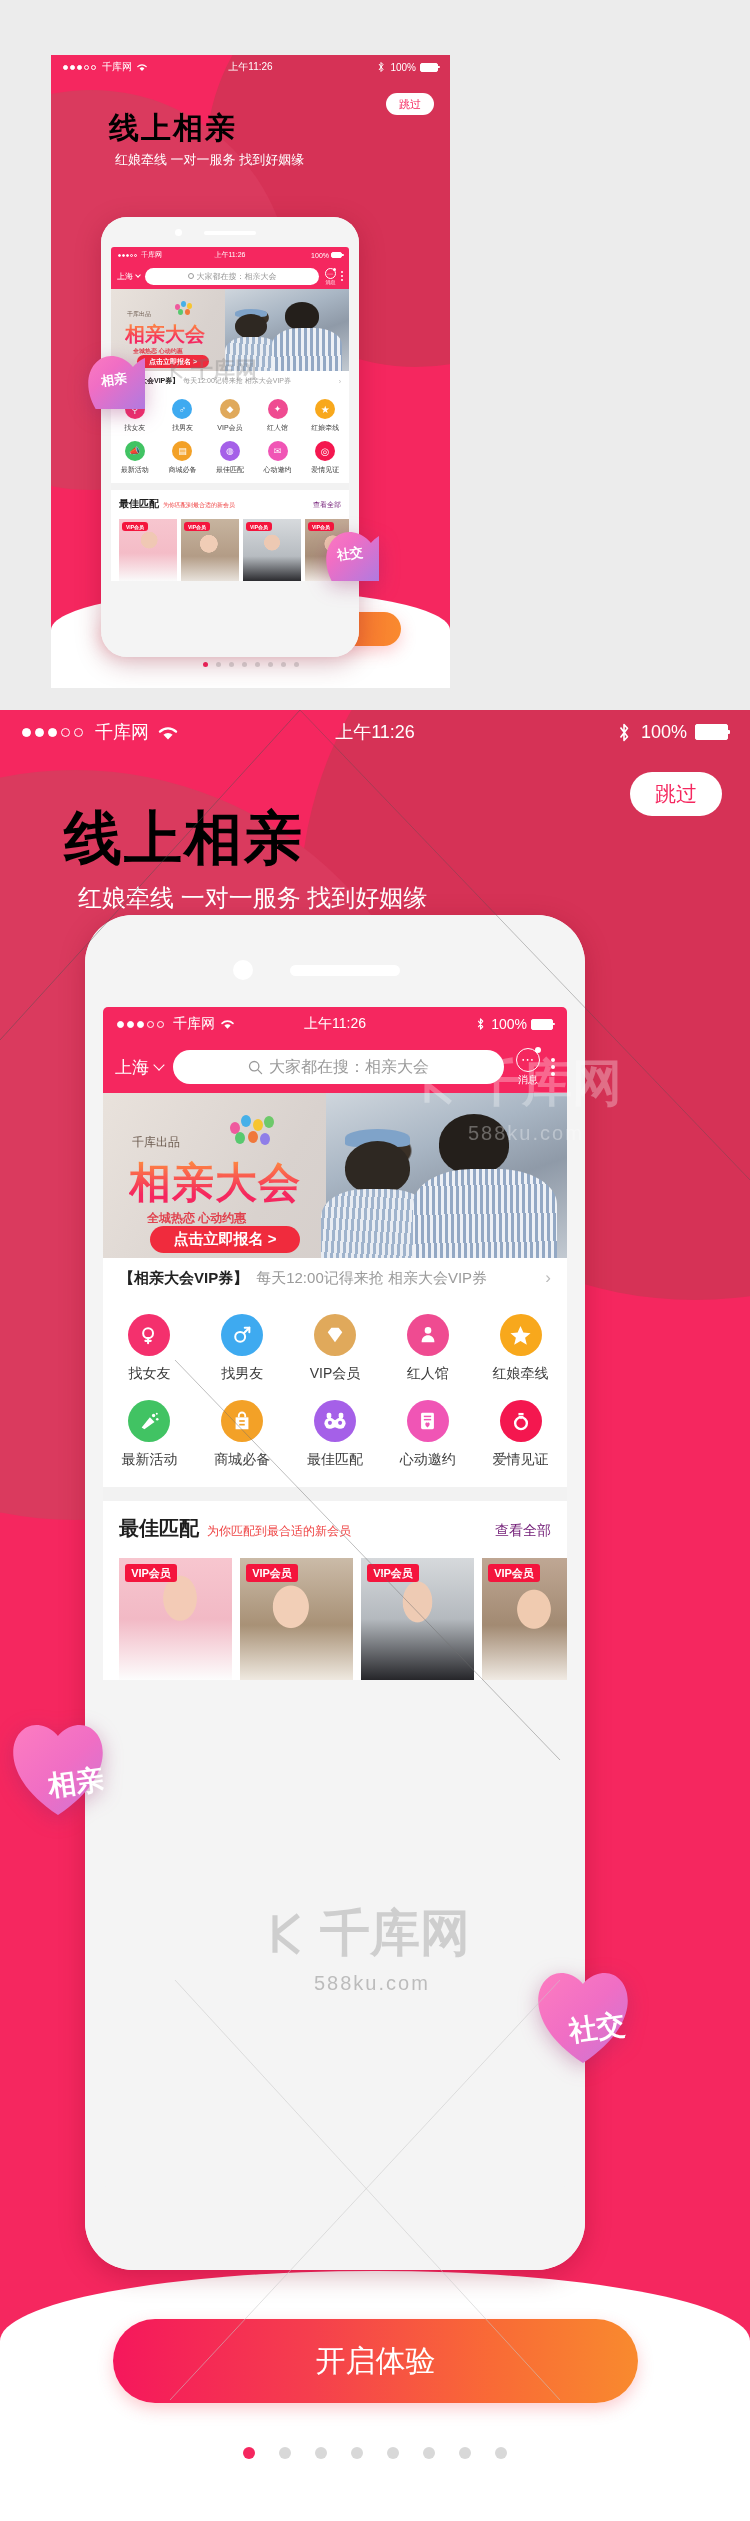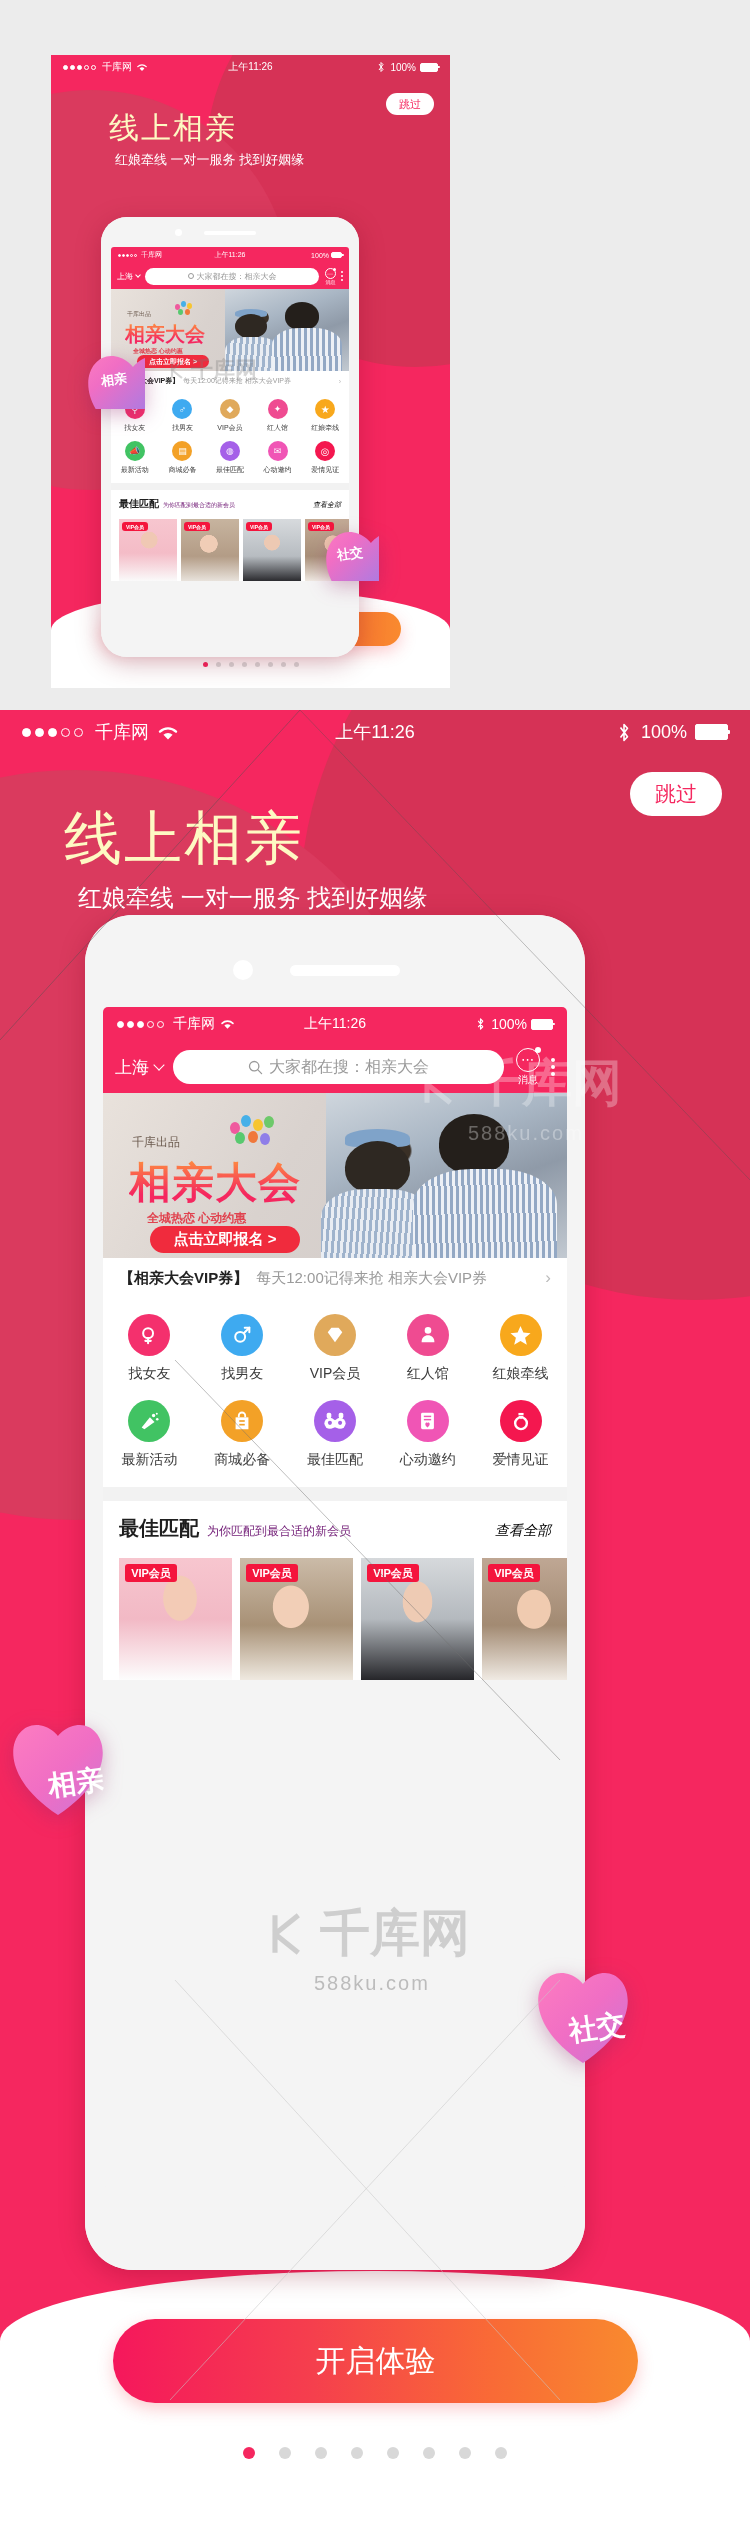--- a/index.html
+++ b/index.html
@@ -59,21 +59,21 @@
   
   .skip-btn {
     position: absolute; z-index: 20;
     background: #ffffff; color: #f5275f;
     border-radius: 999px;
     display: flex; align-items: center; justify-content: center;
     white-space: nowrap;
   }
 
   
-  .headline { position: absolute; color:#fef9c3; font-weight: normal; letter-spacing: 2px; white-space: nowrap; z-index: 10;}
+  .headline { position: absolute; color:#000000; font-weight: bold; letter-spacing: 2px; white-space: nowrap; z-index: 10;}
   .subline  { position: absolute; color:#fff; white-space: nowrap; z-index: 10;}
 
   
   .phone {
     position: absolute; z-index: 8;
     background: #f2f2f2;
     border: 0 solid #fff;
     box-shadow: 0 6px 26px rgba(120,0,30,.28);
   }
   .phone-bezel{
@@ -150,22 +150,22 @@
   .gridwrap{ width:100%; background:#fff; }
   .gridrow{ display:flex; width:100%; }
   .gcell{ flex:1; display:flex; flex-direction:column; align-items:center; }
   .gicon{ border-radius:50%; display:flex; align-items:center; justify-content:center; color:#fff; }
   .glabel{ color:#3c3c3c; white-space:nowrap; }
 
   
   .sect-gap{ width:100%; background:#f2f2f2; }
   .bm-head{ width:100%; background:#fff; display:flex; align-items:baseline; }
   .bm-title{ color:#1f1f1f; font-weight:bold; white-space:nowrap; }
-  .bm-sub{ color:#701a75; white-space:nowrap; }
-  .bm-all{ margin-left:auto; color:#000000; white-space:nowrap;font-style:italic; }
+  .bm-sub{ color:#ef4444; white-space:nowrap; }
+  .bm-all{ margin-left:auto; color:#701a75; white-space:nowrap; }
   .bm-cards{ width:100%; background:#fff; display:flex; overflow:hidden; }
   .bm-card{ position:relative; overflow:hidden; flex:none; }
   .bm-photo{ position:absolute; inset:0; }
   .vip-tag{
     position:absolute; background:#f4153d; color:#fff; border-radius:3px;
     display:flex; align-items:center; justify-content:center; font-weight:bold; white-space:nowrap; z-index:3;
   }
 
   
   .sheet{

